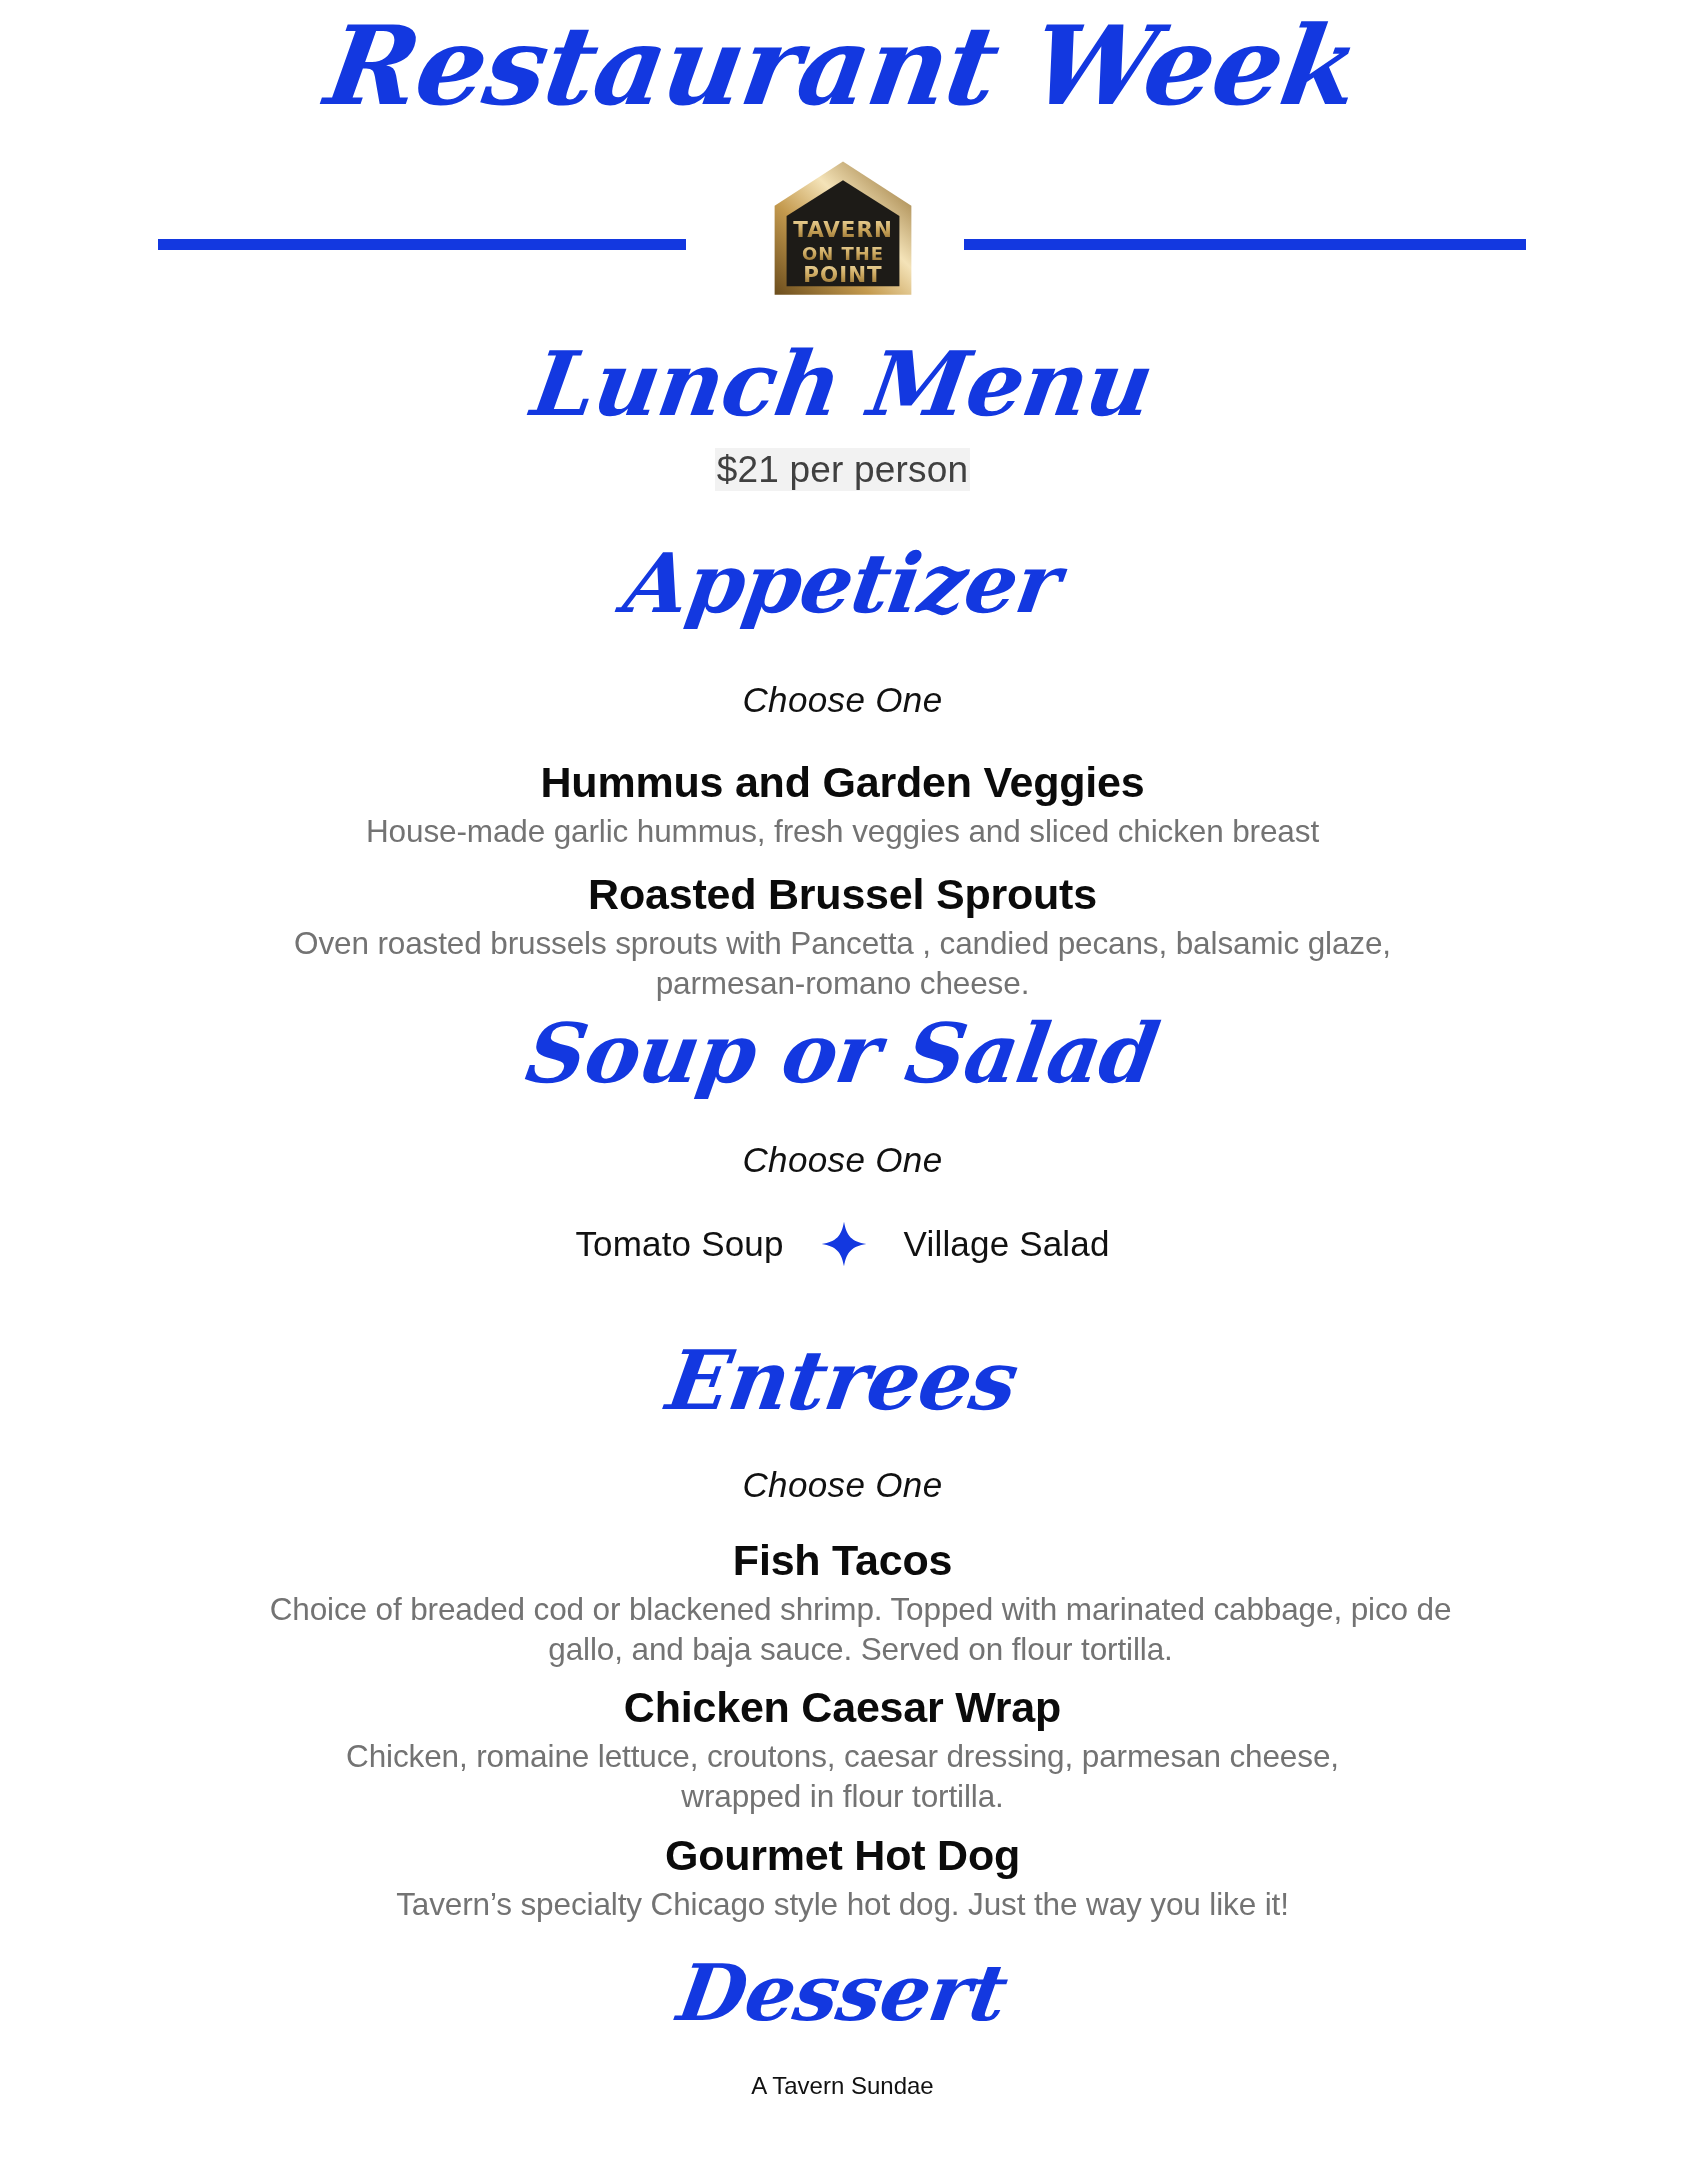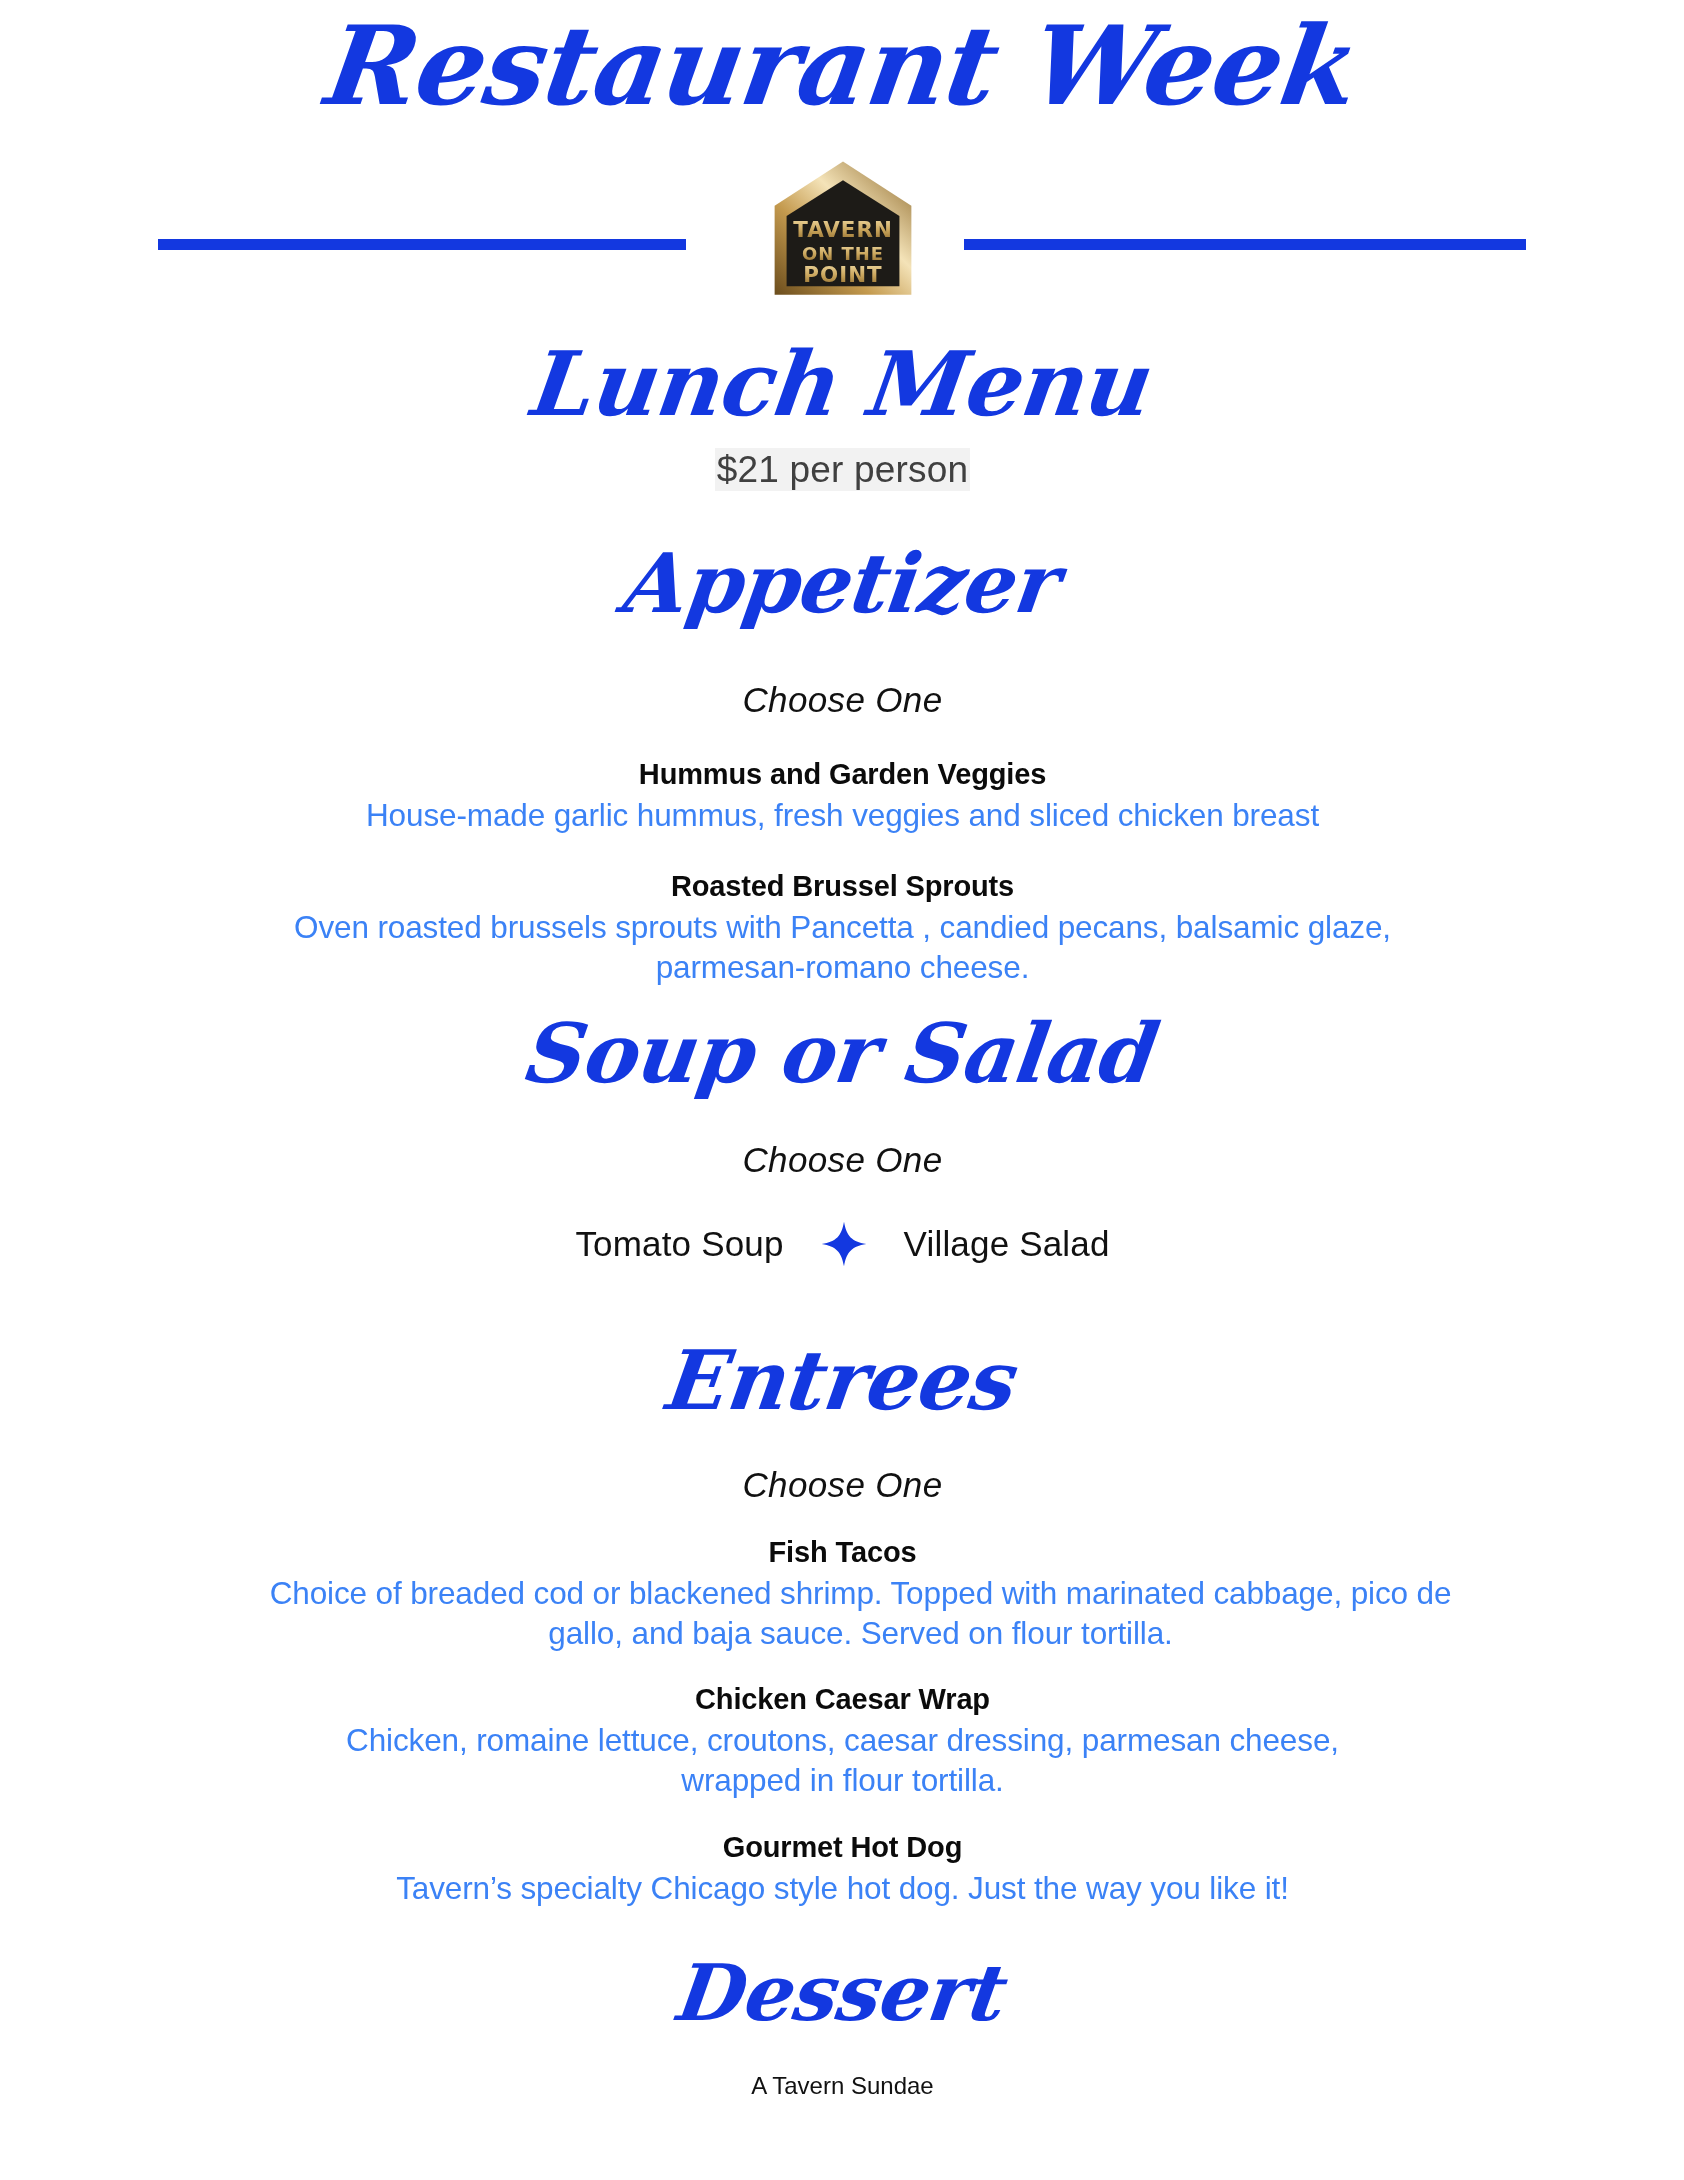--- a/index.html
+++ b/index.html
@@ -91,31 +91,31 @@
     font-family: "Liberation Sans", sans-serif;
     font-size: 37px;
     color: #404040;
     letter-spacing: 0.005em;
   }
   .price span.hl { background: #f2f2f2; padding: 0.9px 1.7px; }
 
   .item-name {
     font-family: "Liberation Sans", sans-serif;
     font-weight: 700;
-    font-size: 29px;
+    font-size: 43px;
     color: #0b0b0b;
     letter-spacing: -0.005em;
     margin: 0;
     line-height: 1.18;
   }
   .item-desc {
     font-family: "Liberation Sans", sans-serif;
     font-weight: 400;
     font-size: 31.5px;
-    color: #3b82f6;
+    color: #737373;
     letter-spacing: -0.004em;
     margin: 3.4px 0 0 0;
     line-height: 1.27;
   }
 
   .pair-row {
     font-family: "Liberation Sans", sans-serif;
     font-size: 35px;
     color: #111111;
     display: flex;

